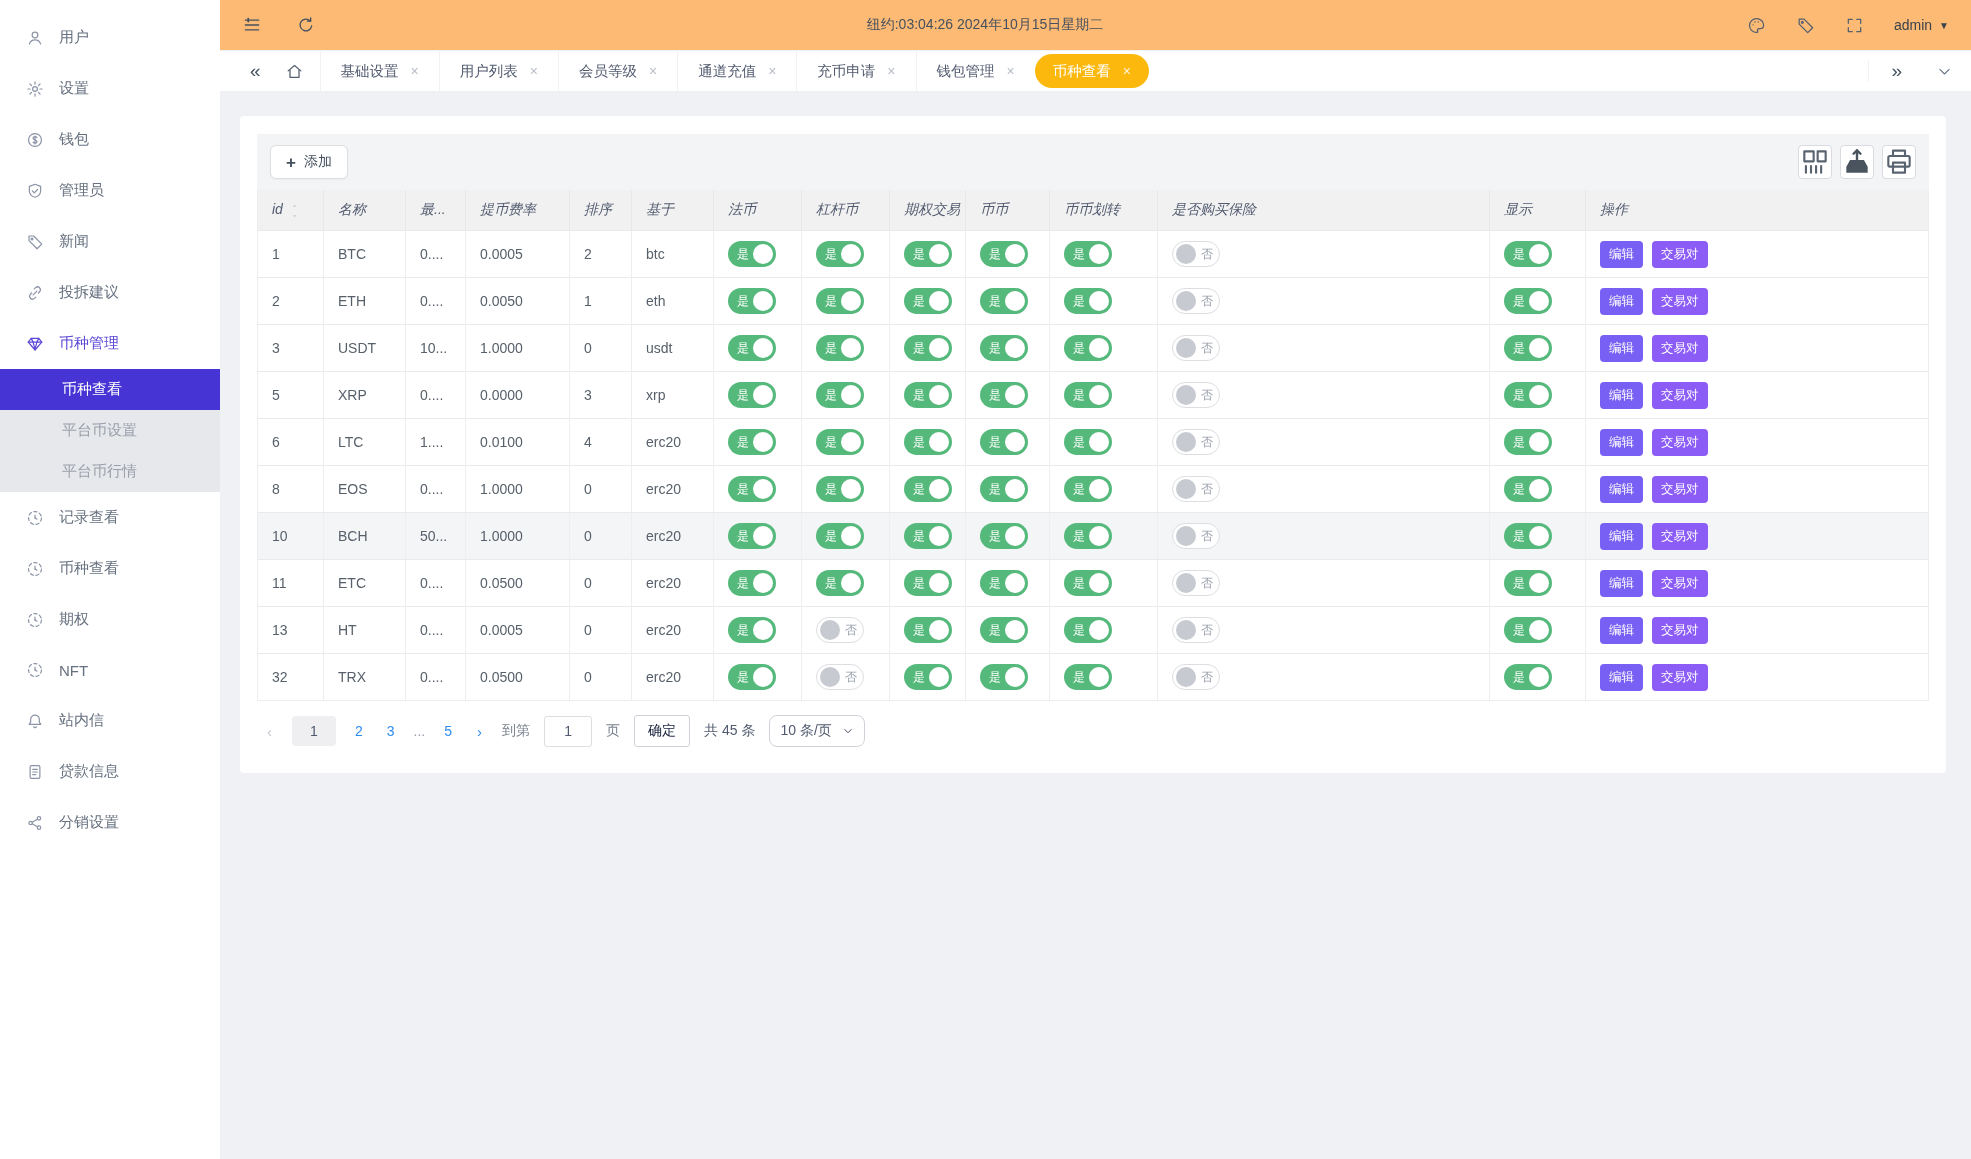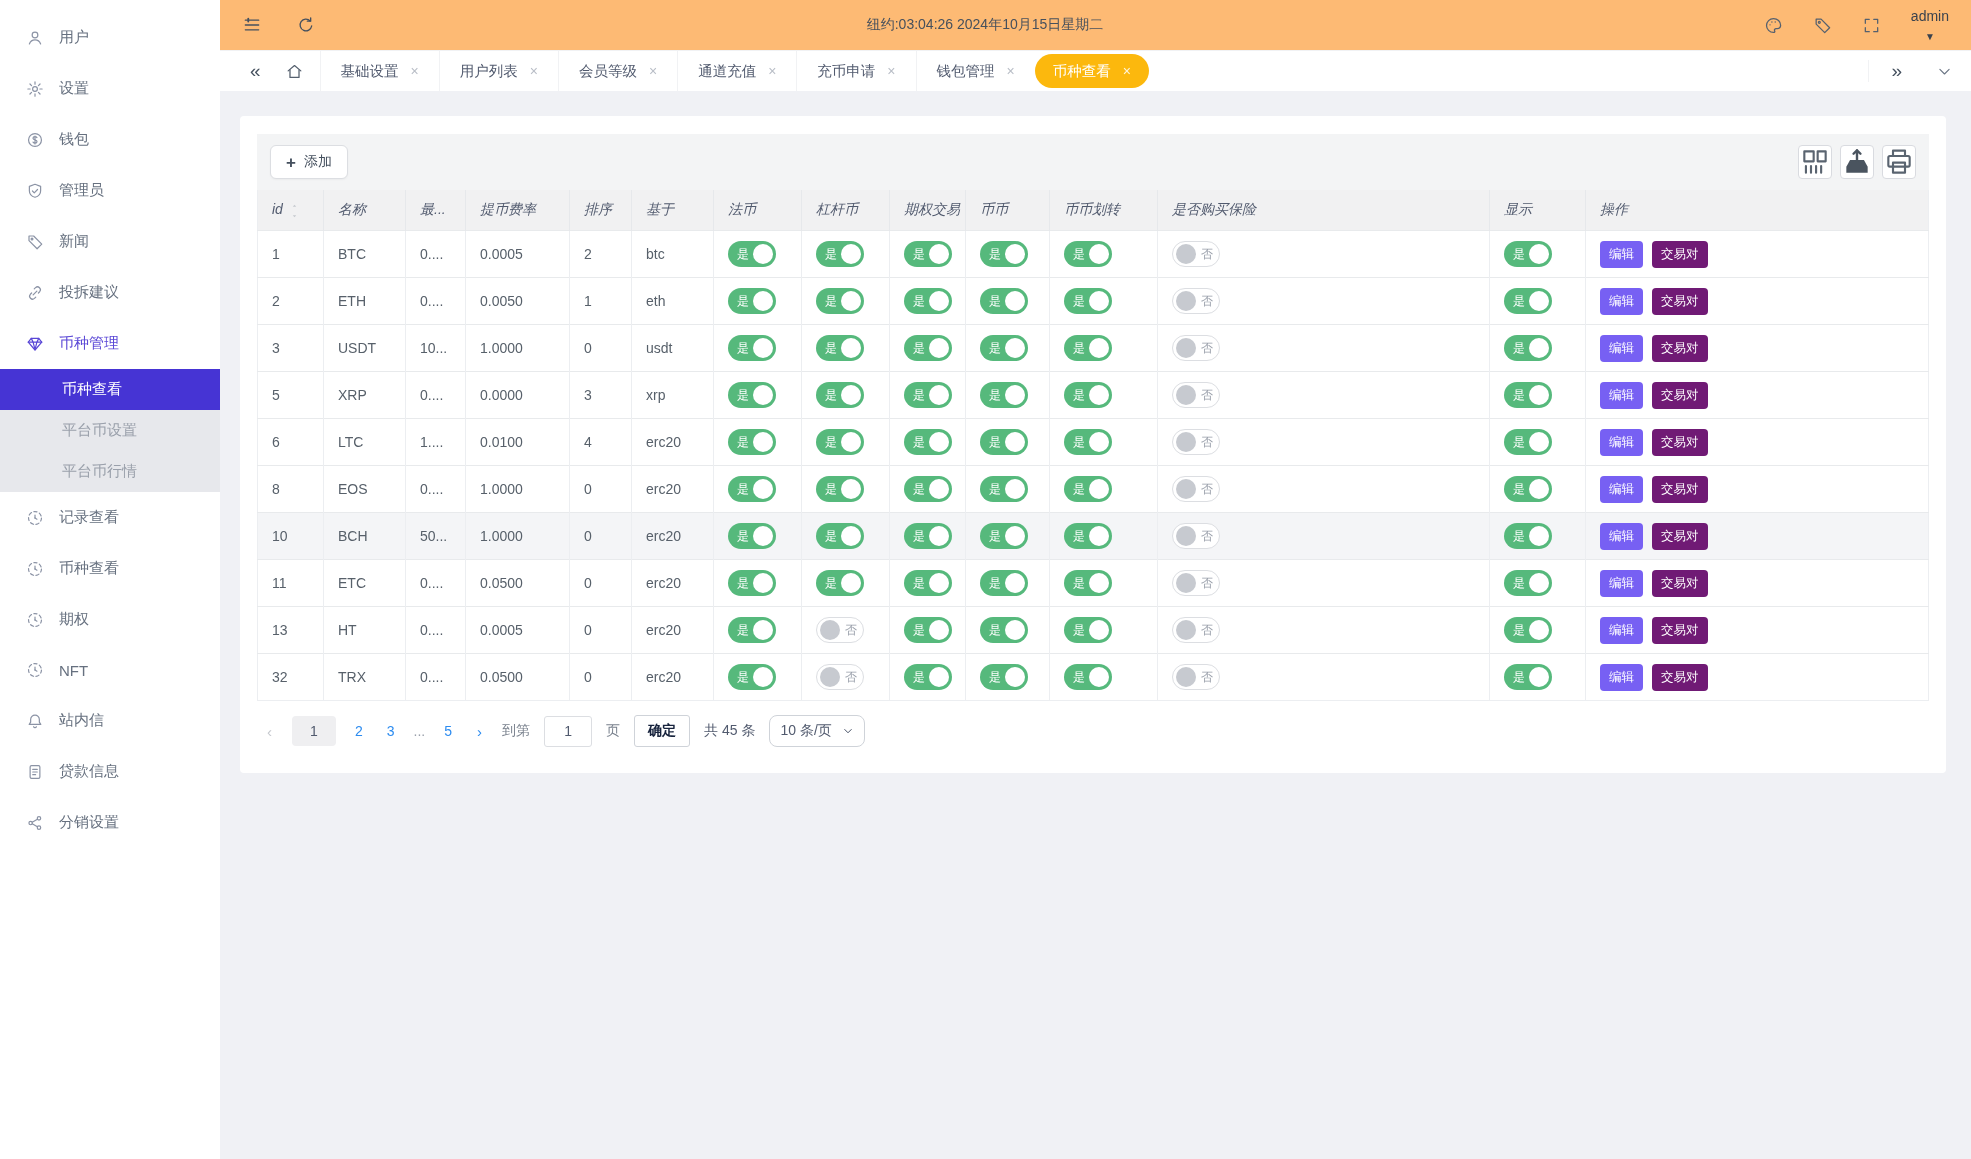--- a/index.html
+++ b/index.html
@@ -21,21 +21,21 @@
   .submenu-item { padding:11px 10px 11px 62px; font-size:15px; color:#9aa0ab; cursor:pointer; }
   .submenu-item.selected { background:#4634d4; color:#fff; }
 
   
   .main { flex:1; display:flex; flex-direction:column; height:100%; position:relative; }
   .topbar { height:50px; background:#fdba74; display:flex; align-items:center; position:relative; padding:0 22px; }
   .tb-icon { width:20px; height:20px; color:#45505e; cursor:pointer; margin-right:34px; }
   .tb-time { position:absolute; left:765px; transform:translateX(-50%); font-size:14px; color:#46505c; }
   .tb-right { margin-left:auto; display:flex; align-items:center; gap:30px; }
   .tb-right .tb-icon { margin:0; width:19px; height:19px; color:#55606e; }
-  .tb-user { display:flex; align-items:center; gap:7px; font-size:14px; color:#3a424d; cursor:pointer;flex-direction:column; }
+  .tb-user { display:flex; align-items:center; gap:7px; font-size:14px; color:#3a424d; cursor:pointer; }
   .tb-caret { font-size:10px; color:#3a424d; }
 
   
   .tabbar { height:41px; background:#fff; border-top:1px solid #f1f2f4; display:flex; align-items:center;
             padding:0 18px 0 22px; }
   .tab-nav-ic { font-size:19px; color:#45505e; cursor:pointer; padding:0 8px; }
   .tab-home { width:19px; height:19px; color:#55606e; margin:0 16px 0 16px; cursor:pointer; }
   .tabs { display:flex; align-items:center; height:100%; }
   .tab { display:flex; align-items:center; gap:12px; padding:0 20px; height:100%;
          font-size:14.5px; color:#515a6e; cursor:pointer; border-left:1px solid #f1f2f4; }
@@ -77,35 +77,35 @@
   .tgl.on { background:#56b97c; color:#fff; }
   .tgl.on .lab { margin-left:9px; }
   .tgl.on .knob { position:absolute; right:3px; width:20px; height:20px; border-radius:50%; background:#fff; }
   .tgl.off { background:#fff; border:1px solid #dcdee2; color:#9aa0ab; }
   .tgl.off .knob { position:absolute; left:3px; width:20px; height:20px; border-radius:50%; background:#c7cad0; }
   .tgl.off .lab { margin-left:28px; }
 
   .act-btn { display:inline-block; border-radius:4px; color:#fff; font-size:12.5px; padding:5px 9px;
              margin-right:9px; cursor:pointer; }
   .act-edit { background:#7760f3; }
-  .act-pair { background:#701a75; }
+  .act-pair { background:#8b5cf6; }
 
   
   .pager { display:flex; align-items:center; gap:14px; padding:14px 4px 10px 4px; font-size:14px; color:#515a6e; }
   .pg-prev { color:#c5c8ce; font-size:15px; padding:0 6px; }
   .pg-cur { background:#efeff1; border-radius:4px; min-width:44px; height:30px; display:flex;
             align-items:center; justify-content:center; color:#515a6e; cursor:default; }
   .pg-link { color:#2d8cf0; cursor:pointer; padding:0 5px; }
   .pg-dots { color:#9aa0ab; }
   .pg-next { color:#2d8cf0; font-size:15px; padding:0 6px; cursor:pointer; }
   .pg-label { color:#7a828e; }
   .pg-input { width:48px; height:31px; border:1px solid #dcdee2; border-radius:3px; text-align:center;
               font-size:14px; color:#515a6e; background:#fff; font-family:inherit; }
   .pg-confirm { border:1px solid #cfd3d9; background:#fff; border-radius:3px; padding:6px 13px;
-                font-size:14px; color:#17233d; font-weight:bold; cursor:pointer; }
+                font-size:14px; color:#17233d; font-weight:normal; cursor:pointer; }
   .pg-total { color:#515a6e; }
   .pg-size { display:flex; align-items:center; gap:10px; border:1px solid #cfd3d9; border-radius:8px;
              background:#fff; padding:6px 10px; cursor:pointer; }
   .pg-size svg { width:12px; height:12px; color:#17233d; }
 </style>
 </head>
 <body>
 
 <div class="app">
 

